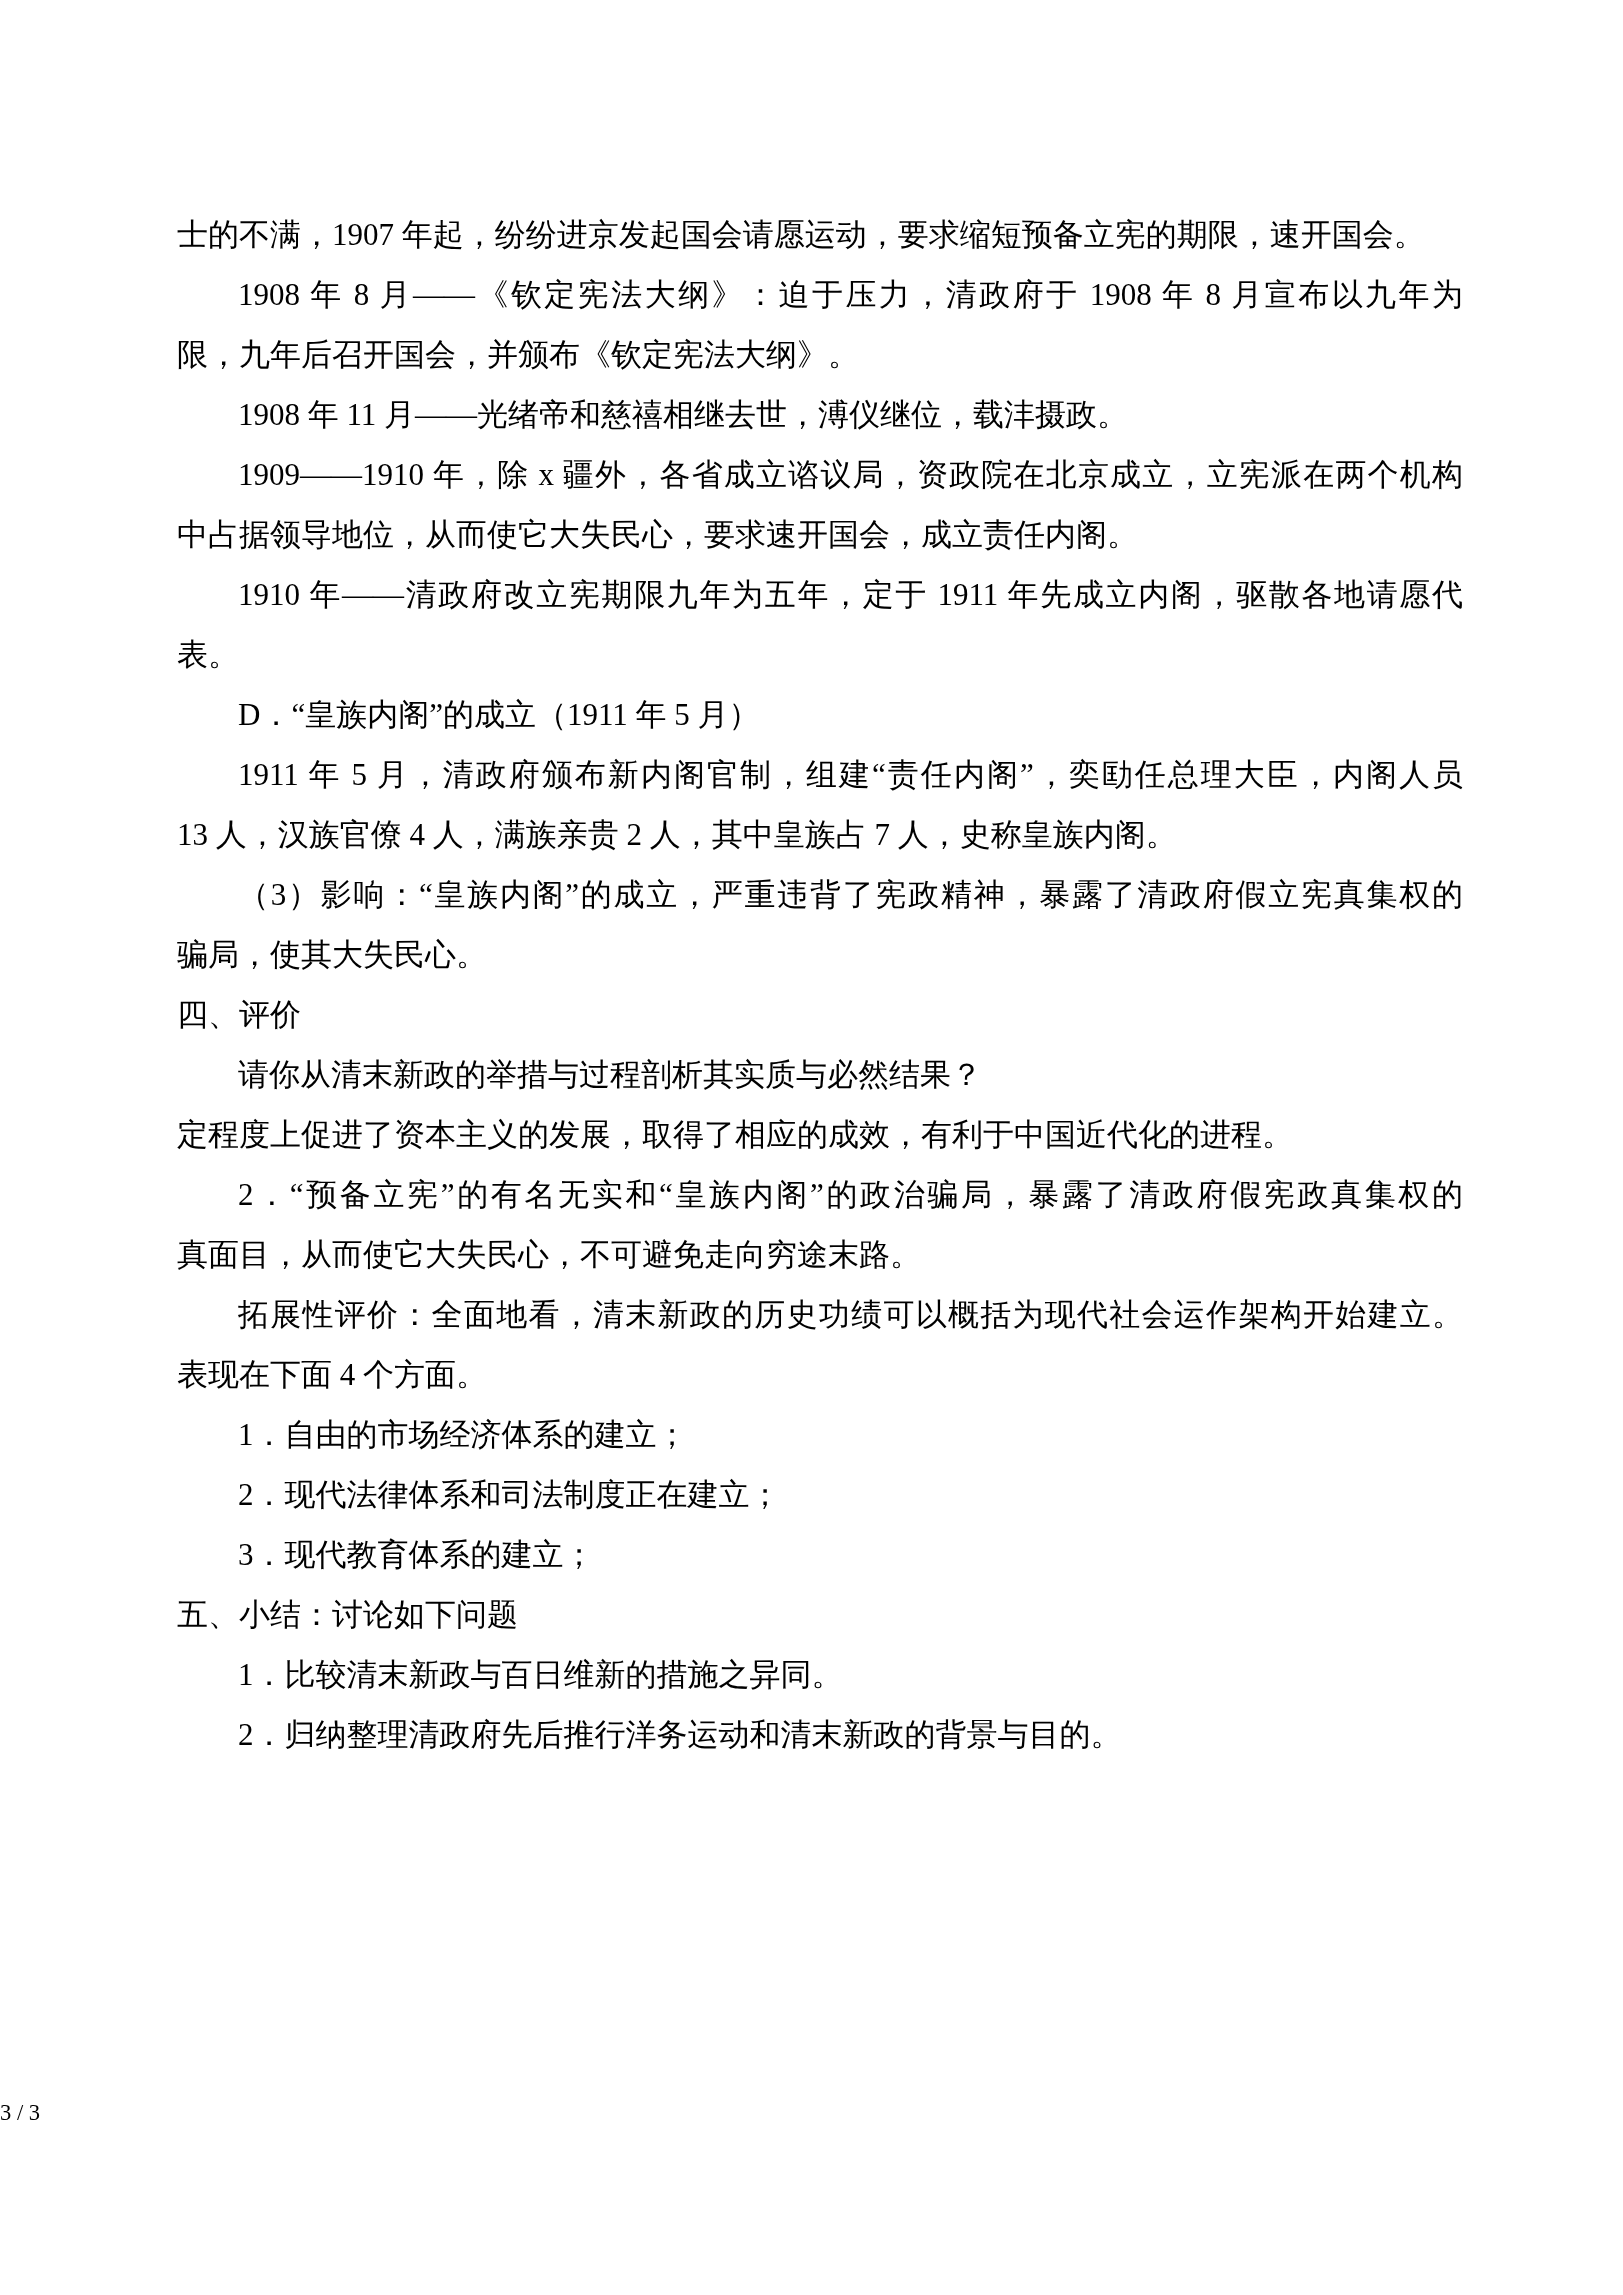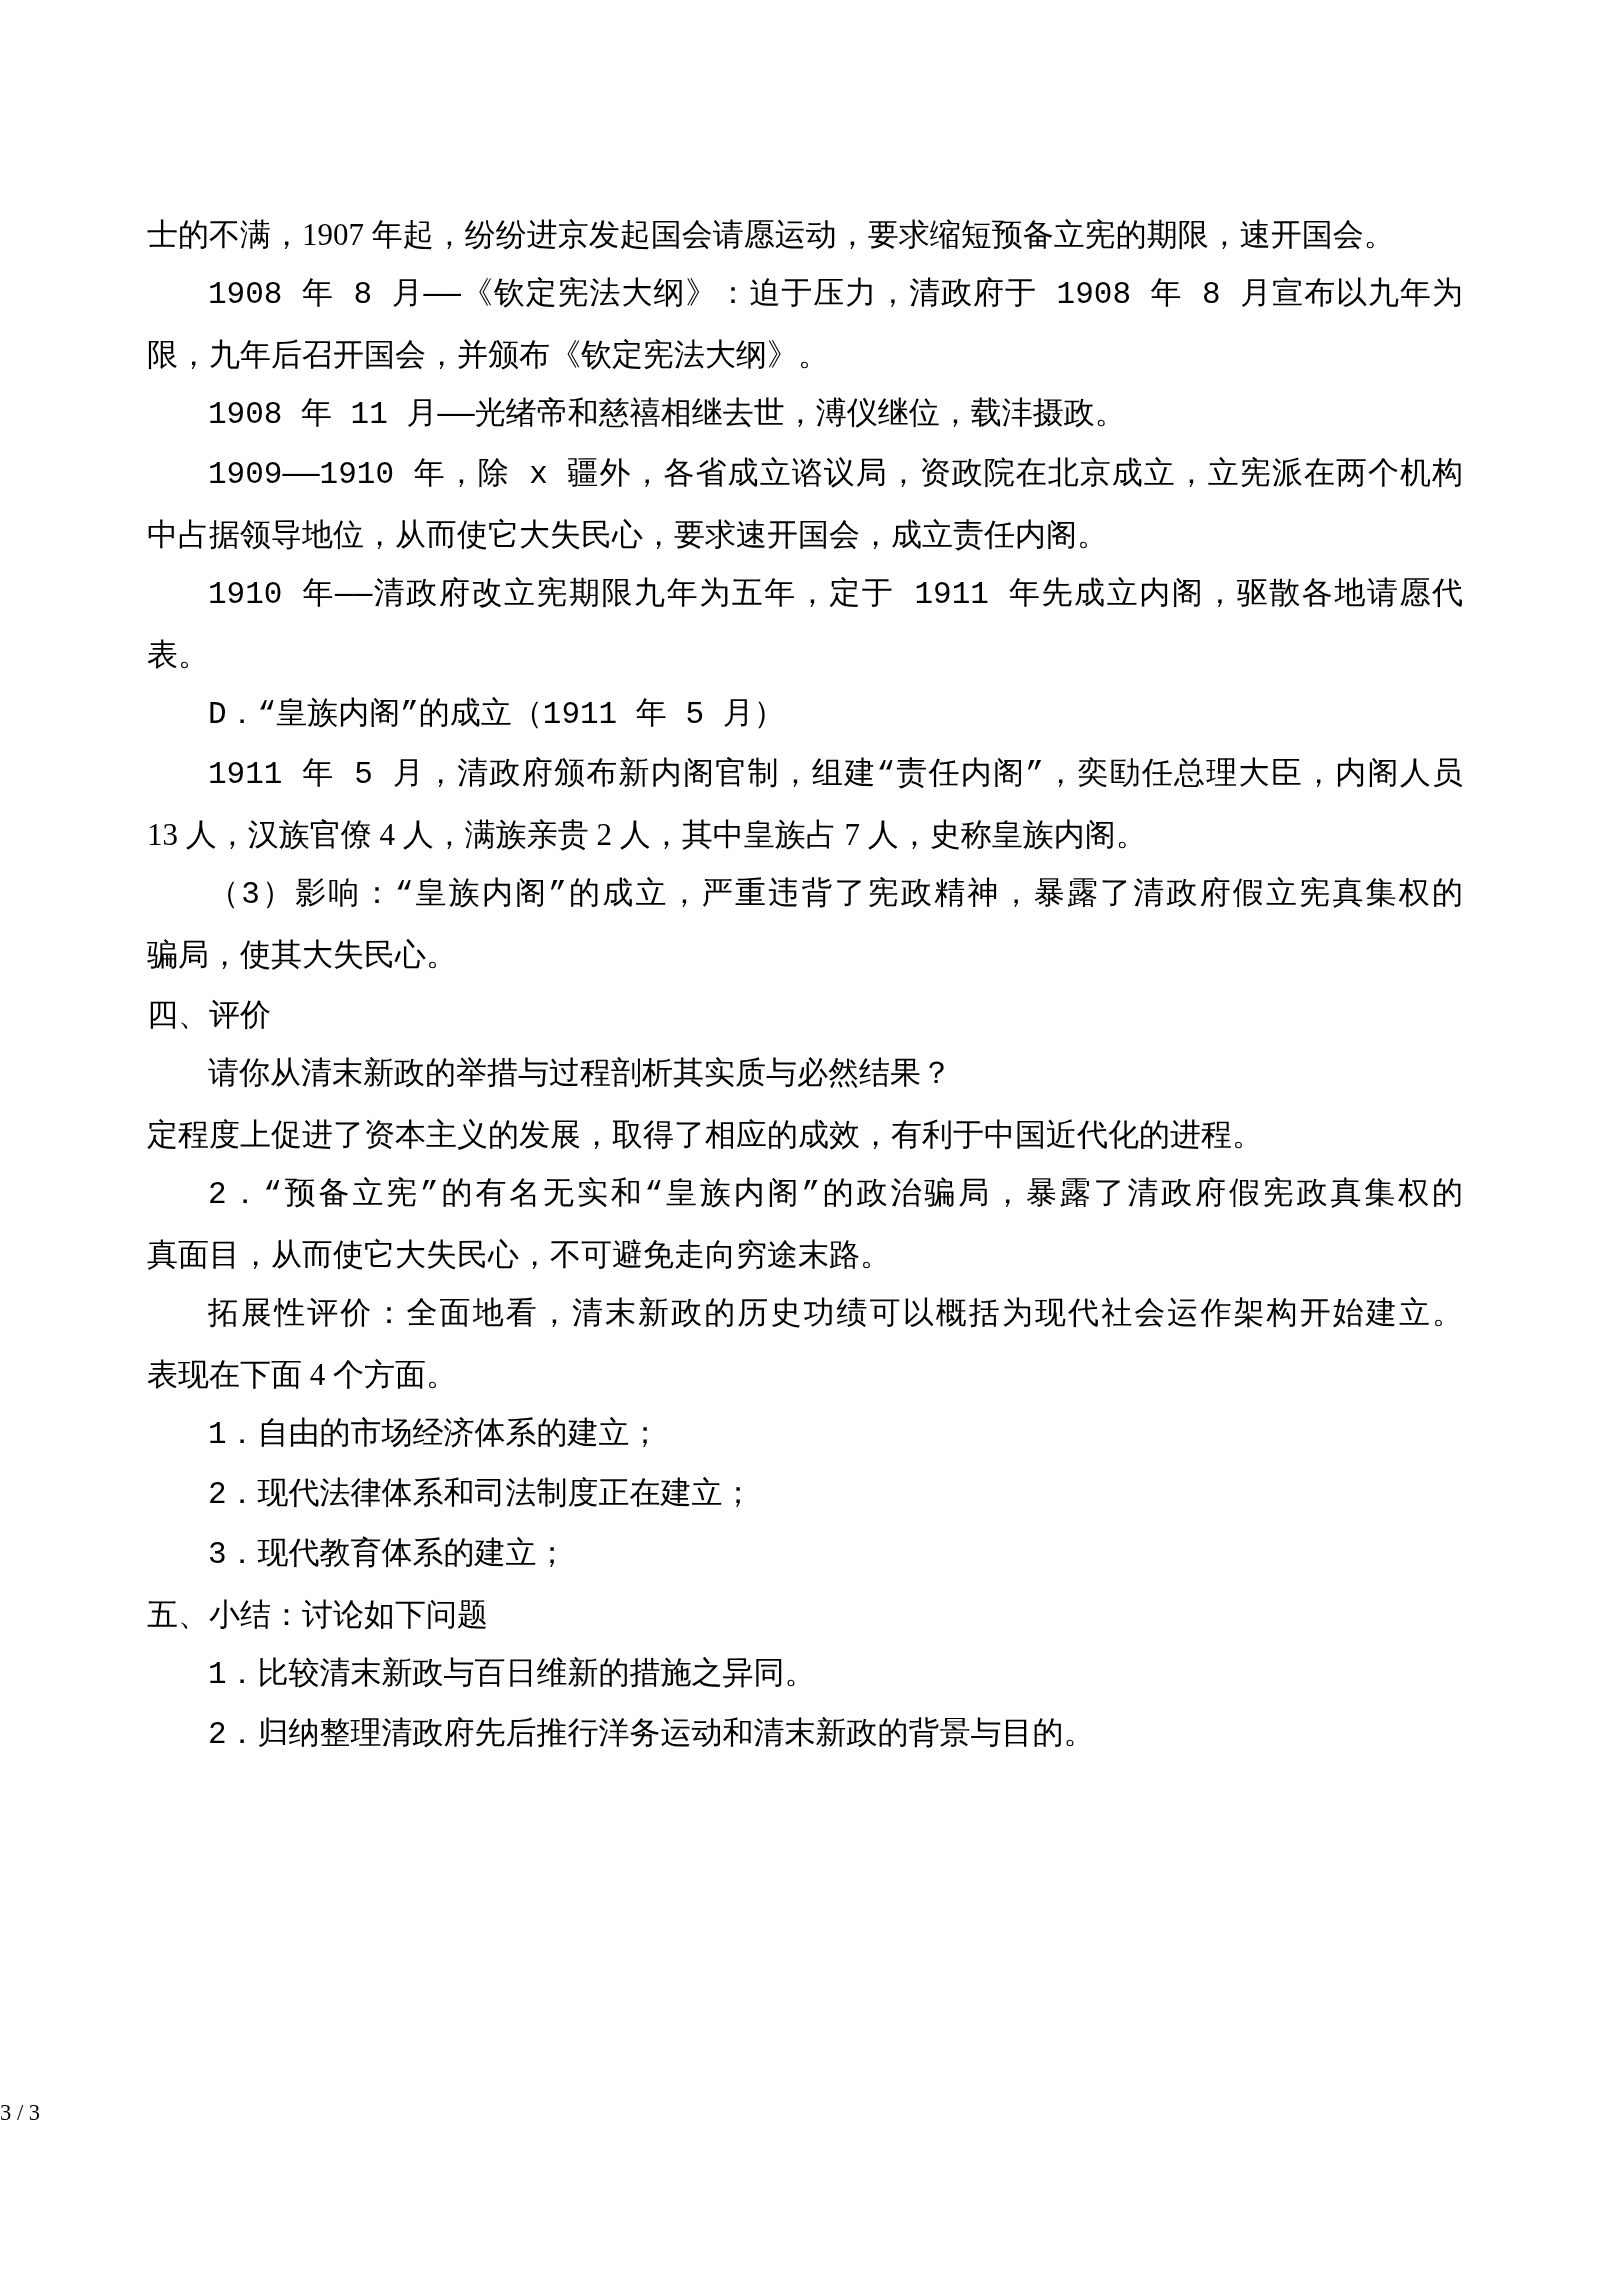--- a/index.html
+++ b/index.html
@@ -25,24 +25,24 @@
     left: 147px;
     top: 205px;
     width: 1316px;
   }
   .line {
     font-size: 31px;
     line-height: 60px;
     height: 60px;
     white-space: normal;
     overflow: visible;
+    margin-left: 30px;
   }
   .line.indent {
     padding-left: 61px;
-    font-family: Liberation Mono, monospace;
   }
   .line.fill {
     text-align: justify;
     text-align-last: justify;
     text-justify: inter-ideograph;
   }
   .footer {
     position: absolute;
     left: 0;
     top: 2098px;

